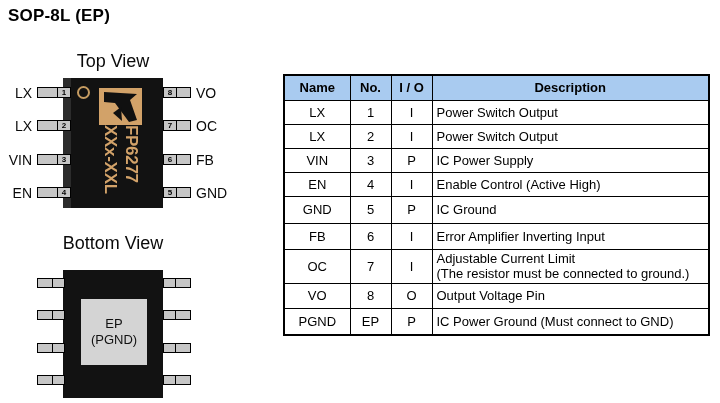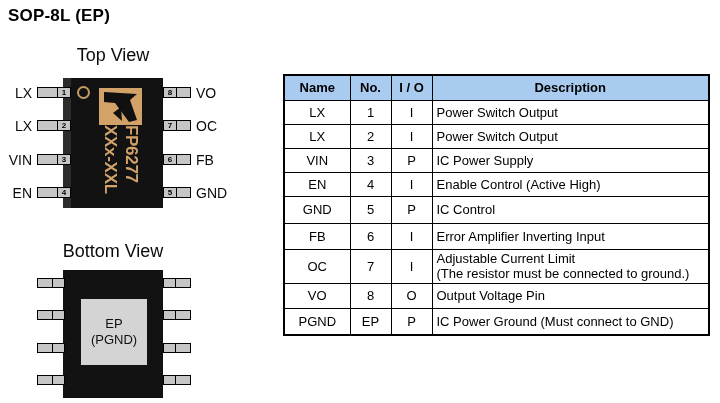--- a/index.html
+++ b/index.html
@@ -4,22 +4,22 @@
 <style>
   * { margin:0; padding:0; box-sizing:border-box; }
   html,body { background:#ffffff; }
   .page {
     position:relative; width:720px; height:403px; background:#ffffff;
     font-family:"Liberation Sans", sans-serif; color:#000; overflow:hidden;
   }
   .doc-title { position:absolute; left:8px; top:6px; font-size:17px; font-weight:bold; letter-spacing:.2px; }
 
   .view-label { position:absolute; left:43px; width:140px; text-align:center; font-size:18px; color:#0a0a0a; }
-  #topview-label { top:45px; }
-  #bottomview-label { top:241px;text-align:center; }
+  #topview-label { top:51px; }
+  #bottomview-label { top:233px;text-align:center; }
 
   
   .chip { position:absolute; left:63px; width:100px; background:#121212; }
   #chip-top { top:78px; height:130px; }
   #chip-bottom { top:270px; height:128px; }
   .bevel { position:absolute; left:0; top:0; width:8px; height:100%; background:#2c2c2c; }
 
   .pin1-dot { position:absolute; left:14px; top:8px; width:13px; height:13px;
     border:2px solid #C69C62; border-radius:50%; }
 
@@ -221,21 +221,21 @@
         <tr class="r-std">
           <td>EN</td>
           <td>4</td>
           <td>I</td>
           <td class="desc">Enable Control (Active High)</td>
         </tr>
         <tr class="r-gnd">
           <td>GND</td>
           <td>5</td>
           <td>P</td>
-          <td class="desc">IC Control</td>
+          <td class="desc">IC Ground</td>
         </tr>
         <tr class="r-fb">
           <td>FB</td>
           <td>6</td>
           <td>I</td>
           <td class="desc">Error Amplifier Inverting Input</td>
         </tr>
         <tr class="r-oc">
           <td>OC</td>
           <td>7</td>

